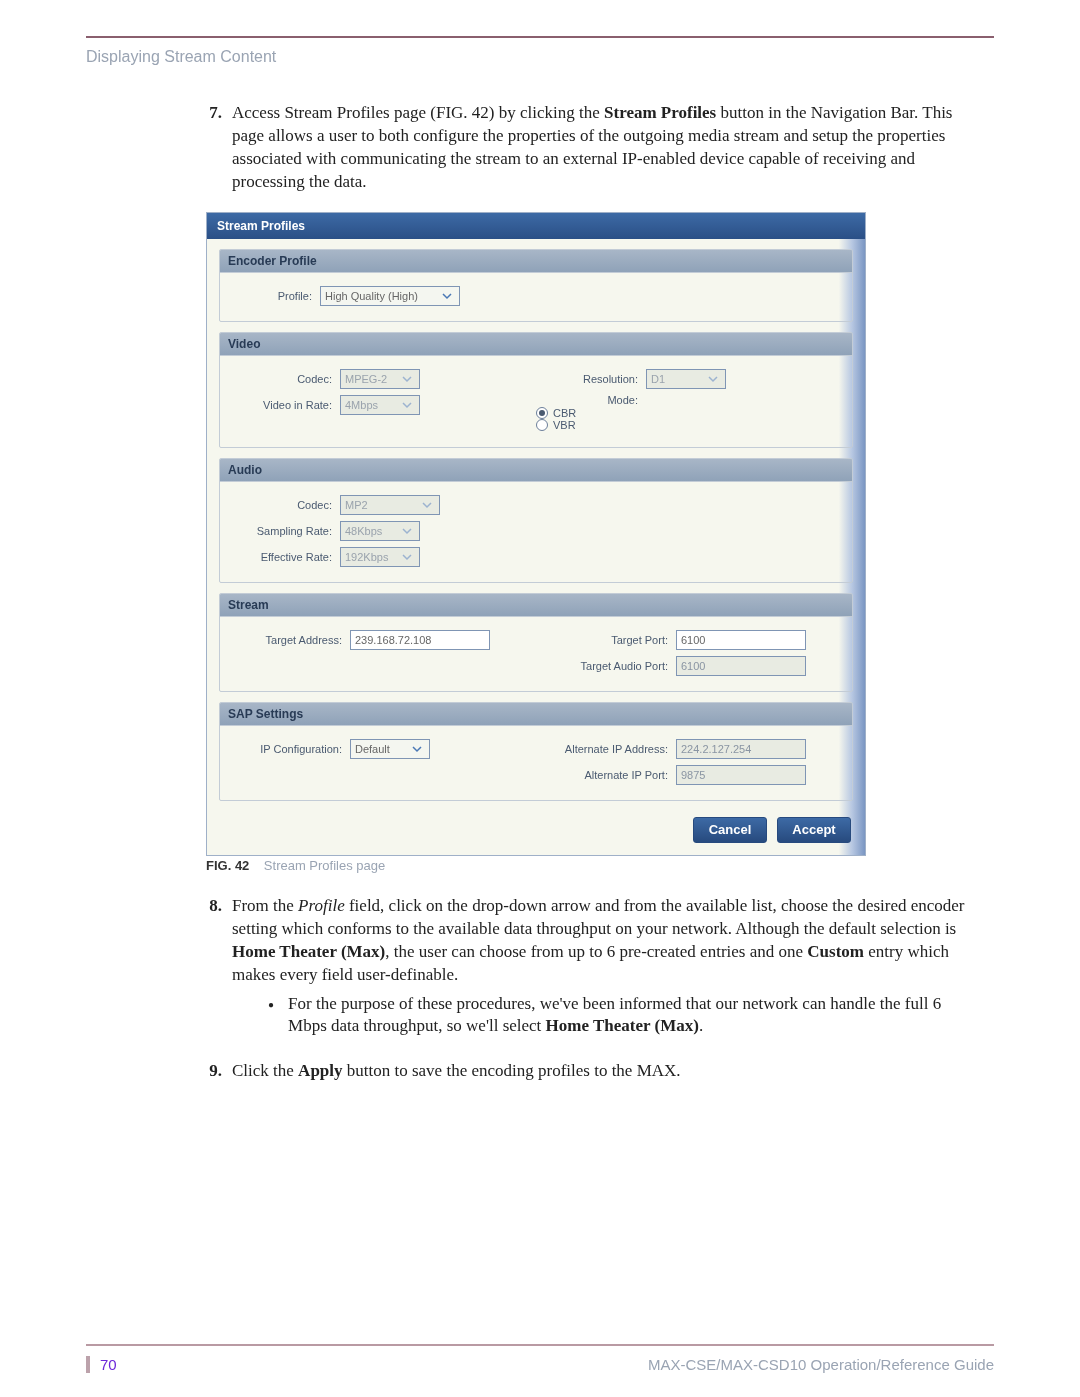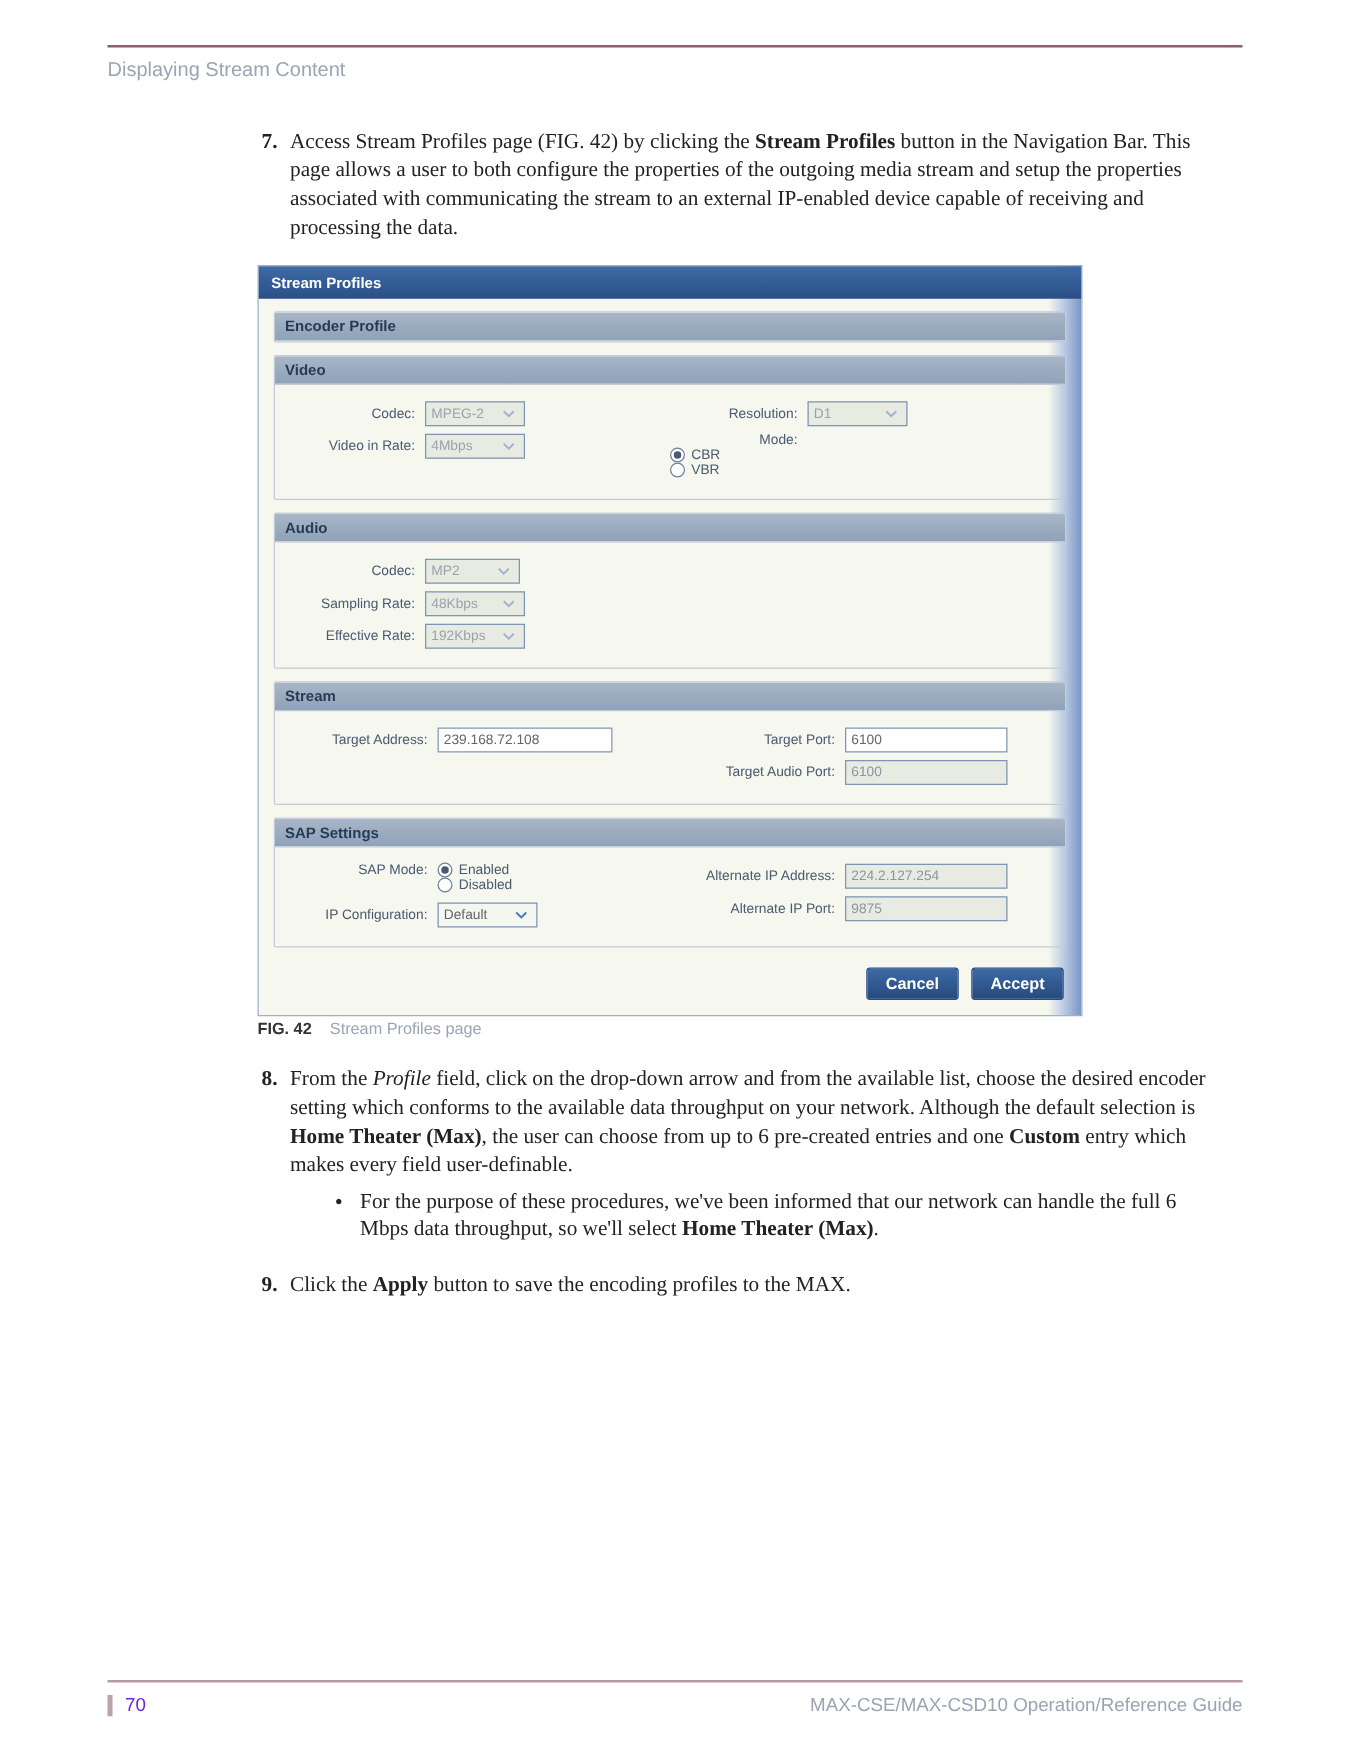--- a/index.html
+++ b/index.html
@@ -161,20 +161,33 @@
       </div>
     </div>
   </div>
 
   <div class="figure-wrap">
     <div class="panel">
       <div class="panel-head">Stream Profiles</div>
 
       <div class="section">
         <div class="section-head">Encoder Profile</div>
+        <div class="section-body">
+          <div class="field">
+            <div class="flabel w90">Profile:</div>
+            <div class="select" style="width:140px;">
+              <span>High Quality (High)</span>
+              <span class="caret">
+                  <svg viewBox="0 0 10 10">
+                    <path d="M1 3 L5 7 L9 3" fill="none" stroke="#4a78b5" stroke-width="1.5"></path>
+                  </svg>
+                </span>
+            </div>
+          </div>
+        </div>
       </div>
 
       <div class="section">
         <div class="section-head">Video</div>
         <div class="section-body">
           <div class="row2">
             <div class="col">
               <div class="field">
                 <div class="flabel">Codec:</div>
                 <div class="select disabled" style="width:80px;">
@@ -228,21 +241,21 @@
             </div>
           </div>
         </div>
       </div>
 
       <div class="section">
         <div class="section-head">Audio</div>
         <div class="section-body">
           <div class="field">
             <div class="flabel">Codec:</div>
-            <div class="select disabled" style="width:76px;">
+            <div class="select disabled" style="width:100px;">
               <span>MP2</span>
               <span class="caret">
                   <svg viewBox="0 0 10 10">
                     <path d="M1 3 L5 7 L9 3" fill="none" stroke="#9cb3d0" stroke-width="1.5"></path>
                   </svg>
                 </span>
             </div>
           </div>
           <div class="field">
             <div class="flabel">Sampling Rate:</div>
@@ -291,35 +304,20 @@
             </div>
           </div>
         </div>
       </div>
 
       <div class="section" style="margin-bottom:6px;">
         <div class="section-head">SAP Settings</div>
         <div class="section-body">
           <div class="row2">
             <div class="col">
-              <div class="field" style="align-items:flex-start;">
-                <div class="flabel" style="width:120px;">SAP Mode:</div>
-                <div>
-                  <div class="radio">
-                      <span class="rdot">
-                        <span class="in"></span>
-                      </span>
-                      <span>Enabled</span>
-                    </div><br>
-                  <div class="radio">
-                      <span class="rdot"></span>
-                      <span>Disabled</span>
-                    </div>
-                </div>
-              </div>
               <div class="field">
                 <div class="flabel" style="width:120px;">IP Configuration:</div>
                 <div class="select" style="width:80px;">
                   <span>Default</span>
                   <span class="caret">
                       <svg viewBox="0 0 10 10">
                         <path d="M1 3 L5 7 L9 3" fill="none" stroke="#4a78b5" stroke-width="1.5"></path>
                       </svg>
                     </span>
                 </div>

